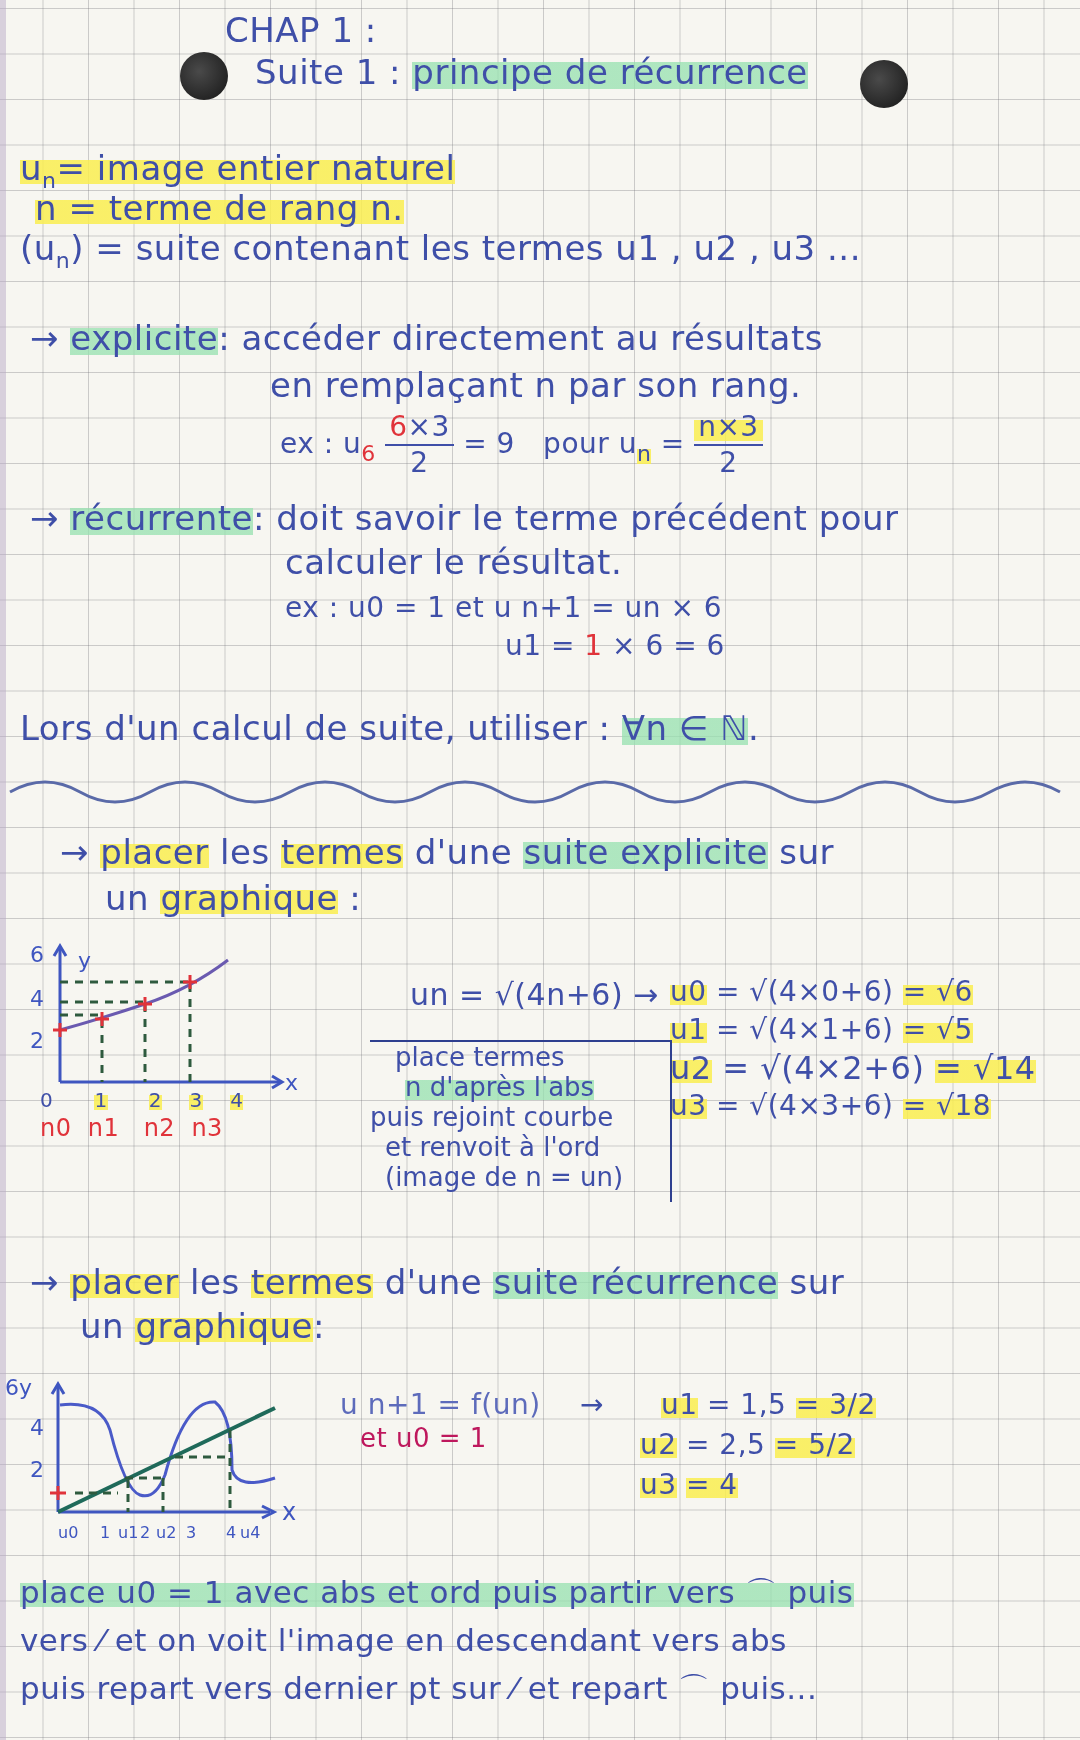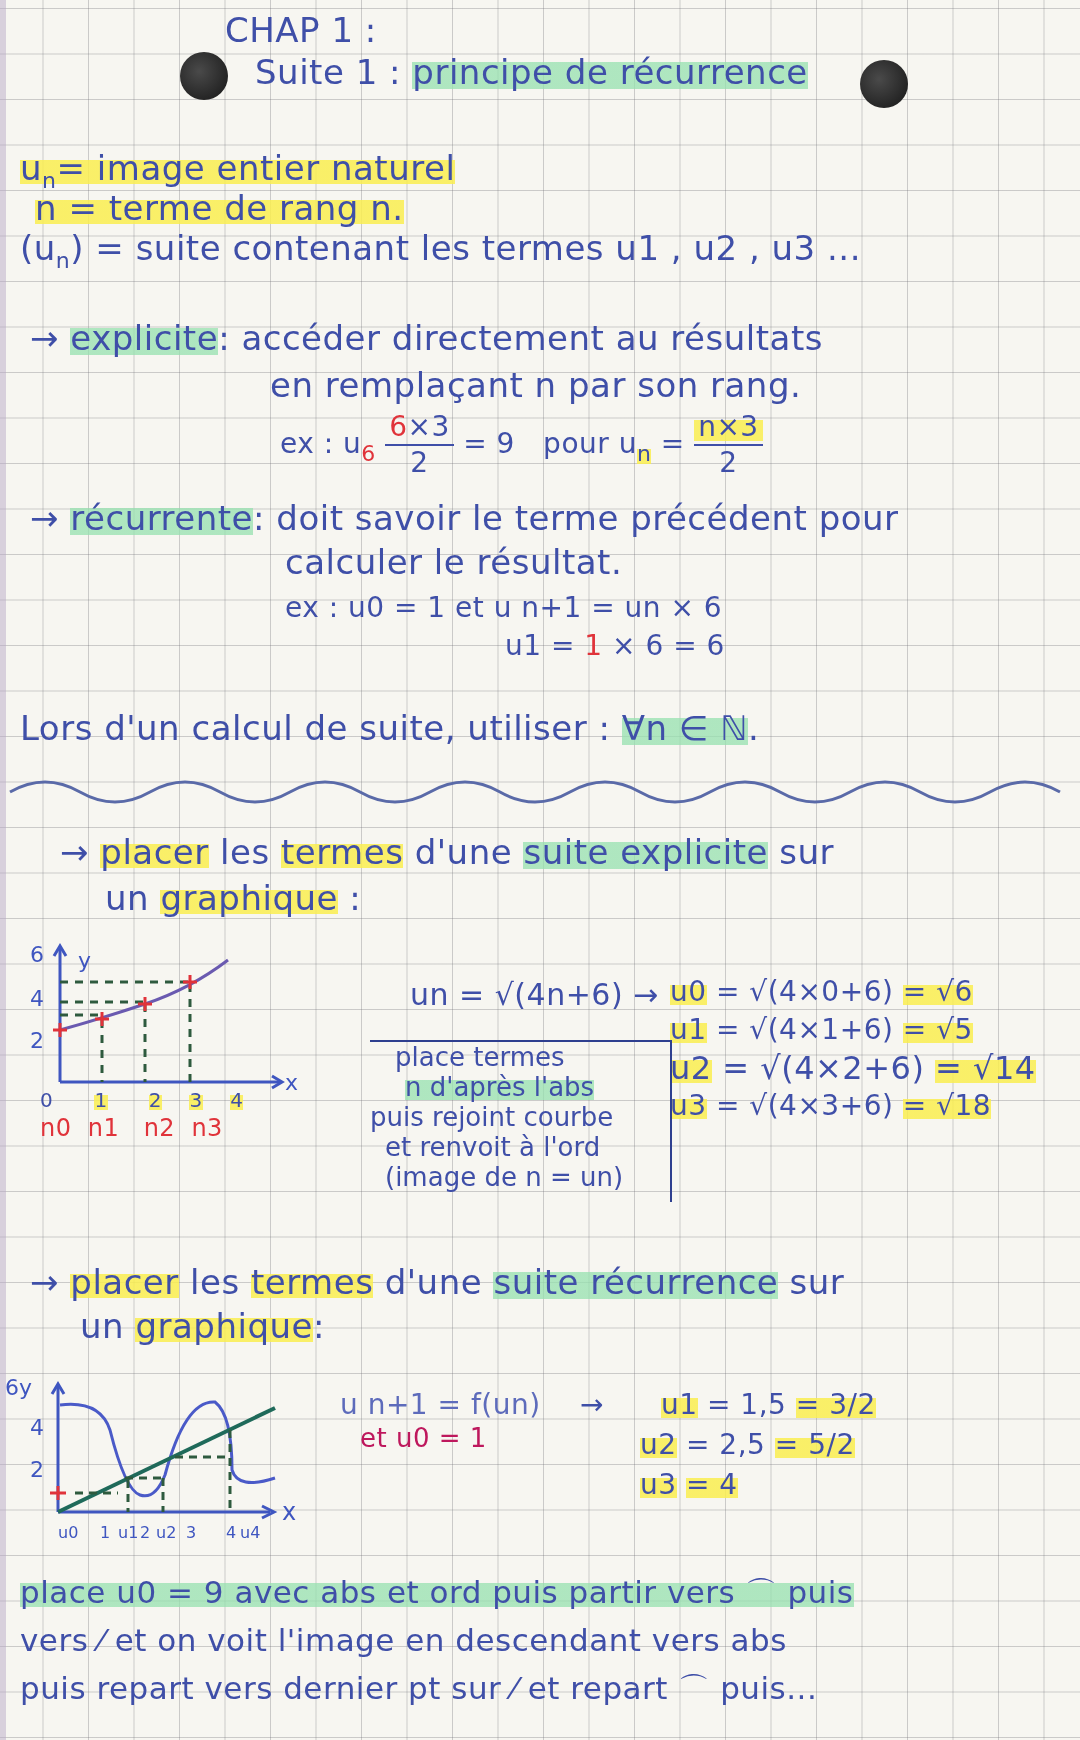--- a/index.html
+++ b/index.html
@@ -206,15 +206,15 @@
   </text>
 </svg>
 
 <div class="ln" style="left:340px;top:1385px;font-size:28px;color:#5d6bbb;">u n+1 = f(un)</div>
 <div class="ln" style="left:360px;top:1418px;font-size:26px;color:#be185d;">et u0 = 1</div>
 <div class="ln" style="left:580px;top:1385px;font-size:28px;">→</div>
 <div class="ln" style="left:640px;top:1385px;font-size:28px;padding-left:21px;"><span class="hy">u1</span> <span>= 1,5</span> <span class="hy">= 3/2</span></div>
 <div class="ln" style="left:640px;top:1425px;font-size:28px;"><span class="hy">u2</span> <span>= 2,5</span> <span class="hy">= 5/2</span></div>
 <div class="ln" style="left:640px;top:1465px;font-size:28px;"><span class="hy">u3</span> <span class="hy">= 4</span></div>
 
-<div class="ln" style="left:20px;top:1572px;font-size:31px;"><span class="hg">place u0 = 9 avec abs et ord puis partir vers ⌒ puis</span></div>
+<div class="ln" style="left:20px;top:1572px;font-size:31px;"><span class="hg">place u0 = 1 avec abs et ord puis partir vers ⌒ puis</span></div>
 <div class="ln" style="left:20px;top:1620px;font-size:31px;"><span>vers ⁄ et on voit l'image en descendant vers abs</span></div>
 <div class="ln" style="left:20px;top:1668px;font-size:31px;"><span>puis repart vers dernier pt sur ⁄ et repart ⌒ puis...</span></div>
 
 </body></html>

